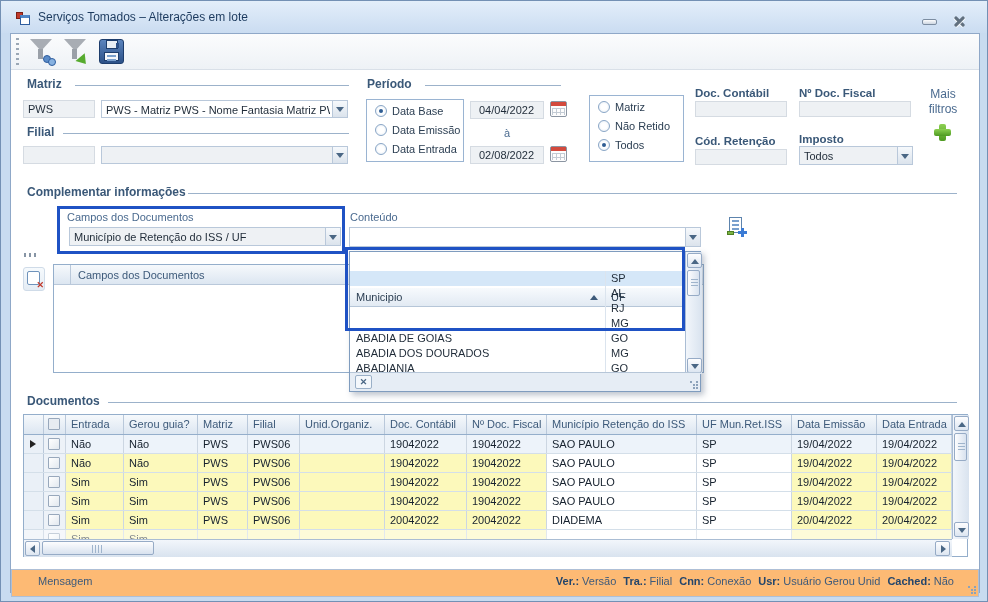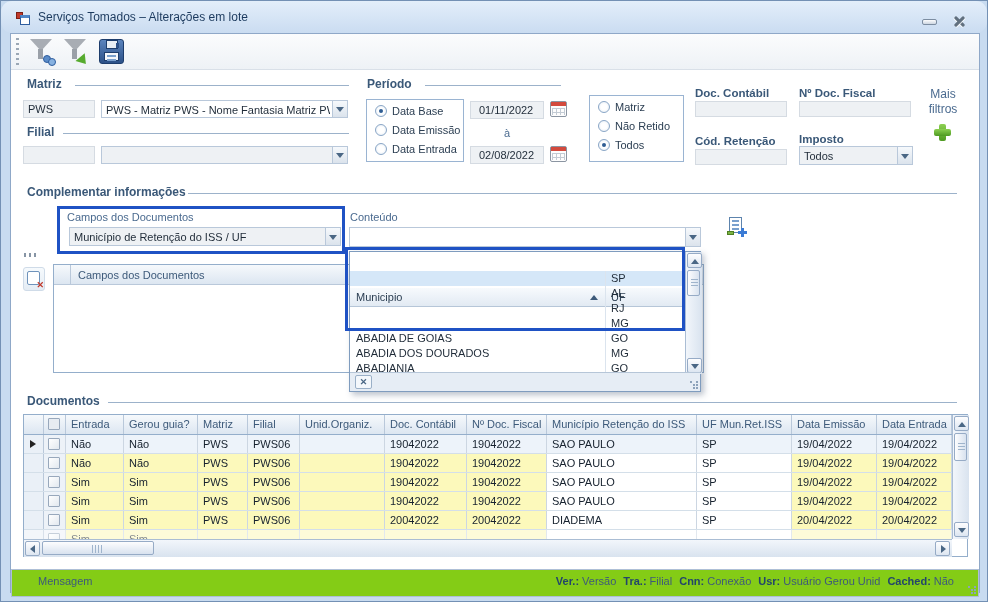--- a/index.html
+++ b/index.html
@@ -4,21 +4,21 @@
 <style>
   * { margin:0; padding:0; box-sizing:border-box; }
   html,body { background:#eef2f7; }
   body { font-family:"Liberation Sans", sans-serif; }
 
   .window{ position:relative; width:988px; height:602px; background:#c8dbf0;
     border:1px solid #7390b4; overflow:hidden; }
 
   
   .titlebar{ position:absolute; left:0; top:0; width:100%; height:32px;
-    background:linear-gradient(#e3eefa,#cadcf1);border-radius:11px; }
+    background:linear-gradient(#e3eefa,#cadcf1); }
   .app-icon{ position:absolute; left:15px; top:11px; width:15px; height:14px; }
   .app-icon .red{ position:absolute; left:0; top:0; width:7px; height:7px; background:#c0392b; border:1px solid #7c1f14; }
   .app-icon .blue{ position:absolute; left:4px; top:3px; width:10px; height:10px; background:#fff; border:1px solid #2e5d9e; border-top:3px solid #4f86c8; }
   .win-title{ position:absolute; left:37px; top:9px; font-size:12px; color:#1c3a5e; }
   .btn-min{ position:absolute; left:921px; top:18px; width:15px; height:6px;
     background:linear-gradient(#fdfdfd,#cdd6e1); border:1px solid #7c8da1; border-radius:2px; }
   .btn-close{ position:absolute; left:951px; top:13px; width:15px; height:15px; }
   .btn-close i, .btn-close b{ position:absolute; left:1px; top:6px; width:13px; height:3px;
     background:#61707f; border-radius:1px; box-shadow:0 1px 0 rgba(255,255,255,.8); }
   .btn-close i{ transform:rotate(45deg);} .btn-close b{ transform:rotate(-45deg);}
@@ -153,21 +153,21 @@
   .dc.chk{ background:#edf2f8; padding:0; position:relative; }
   .checkbox{ position:absolute; left:4px; top:3px; width:12px; height:12px;
     border:1px solid #98a8bc; background:linear-gradient(135deg,#fff,#e2e8ef); border-radius:1px; }
   .doc-hdr .checkbox{ top:3px; background:#e7ecf2; }
   .cur-arrow{ position:absolute; left:6px; top:5px; width:0; height:0;
     border-top:4px solid transparent; border-bottom:4px solid transparent; border-left:6px solid #222; }
   .partial-wrap{ position:absolute; left:0; top:115px; width:928px; height:9px; overflow:hidden; opacity:.55; }
 
   
   .statusbar{ position:absolute; left:10px; top:568px; width:968px; height:28px;
-    background:#84cc16; border:1px solid #aebfd6; }
+    background:#fdba74; border:1px solid #aebfd6; }
   .sb-msg{ position:absolute; left:26px; top:5px; font-size:11px; color:#3d5a7a; }
   .sb-right{ position:absolute; right:24px; top:5px; font-size:11px; color:#3e5a7a; white-space:nowrap; }
   .sb-right b{ color:#23456b; margin-left:7px; }
   .sb-right span{ margin-left:3px; }
 
   .mais-filtros{ position:absolute; left:918px; top:86px; width:48px; text-align:center;
     font-size:12px; color:#4a6a8f; line-height:15px; }
 </style>
 </head>
 <body>
@@ -237,21 +237,21 @@
       </span>
   </div>
 
   <div class="lbl-b" style="left:366px;top:76px">Período</div>
   <div class="sec-line" style="left:424px;top:84px;width:136px"></div>
   <div class="grpbox" style="left:365px;top:98px;width:98px;height:63px" id="periodo-radios">
       <label class="radio-row" style="top: 5px;"><span class="radio checked"></span><span>Data Base</span></label>
       <label class="radio-row" style="top: 24px;"><span class="radio"></span><span>Data Emissão</span></label>
       <label class="radio-row" style="top: 43px;"><span class="radio"></span><span>Data Entrada</span></label>
     </div>
-  <div class="inp" style="left:469px;top:100px;width:74px;height:18px;padding-left:8px">01/11/2022</div>
+  <div class="inp" style="left:469px;top:100px;width:74px;height:18px;padding-left:8px">04/04/2022</div>
   <div class="cal" style="left:549px;top:100px">
       <span class="top"></span>
       <span class="grid"></span>
     </div>
   <div class="lbl-s" style="left:503px;top:126px">à</div>
   <div class="inp" style="left:469px;top:145px;width:74px;height:18px;padding-left:8px">02/08/2022</div>
   <div class="cal" style="left:549px;top:145px">
       <span class="top"></span>
       <span class="grid"></span>
     </div>

